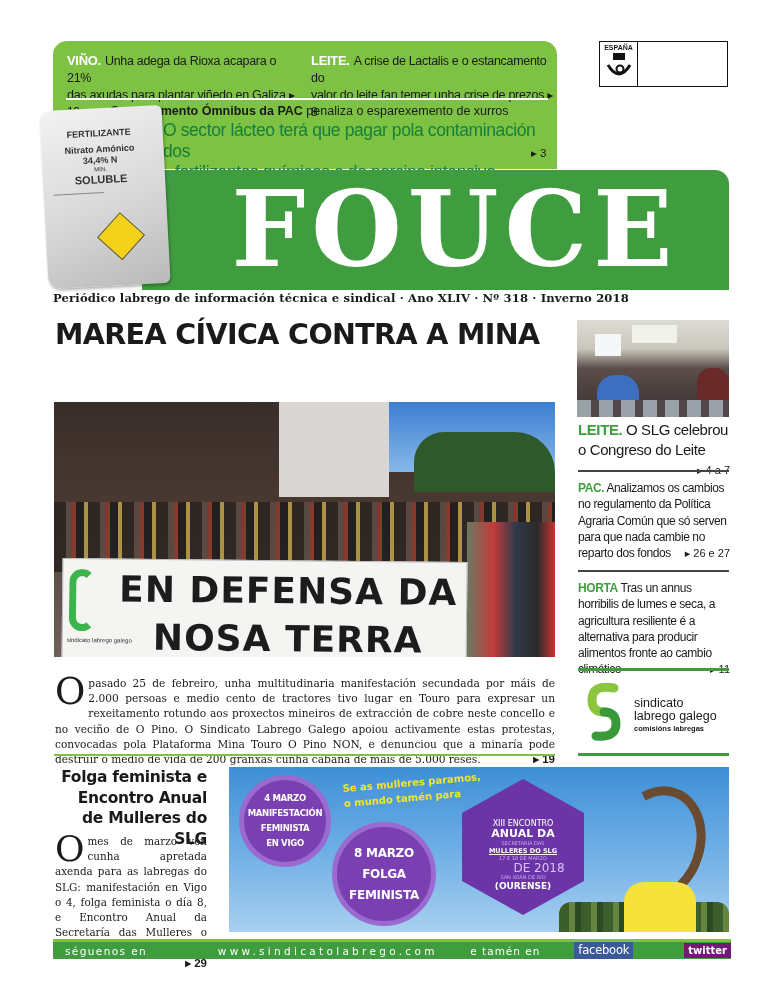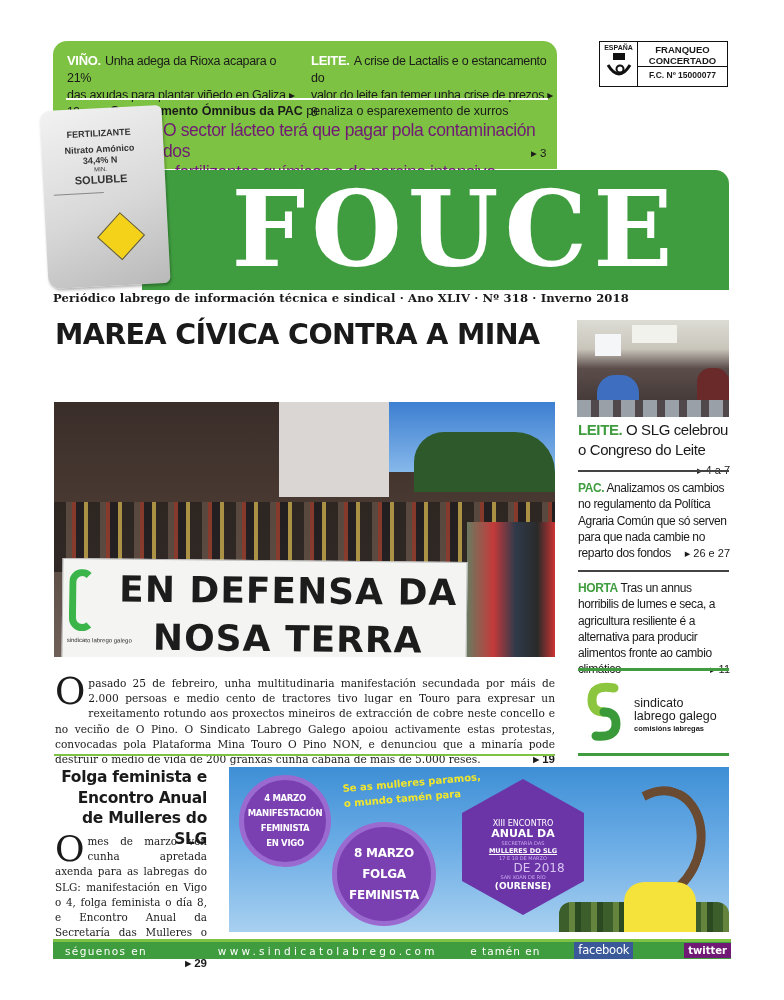--- a/index.html
+++ b/index.html
@@ -7,21 +7,21 @@
   .abs { position: absolute; }
 
   
   .teaser-box { left: 53px; top: 41px; width: 504px; height: 128px; background: #7dc242; border-radius: 14px 14px 0 0; }
   .teaser { top: 52px; font-family: "Liberation Sans", sans-serif; font-size: 12.5px; line-height: 17px; color: #1a1a1a; font-stretch: condensed; letter-spacing: -0.3px; }
   .teaser .kicker { color: #ffffff; font-weight: bold; font-size: 13px; margin-right: 4px; }
   .teaser .ref { font-size: 12px; }
   .teaser-rule { left: 66px; top: 98px; width: 482px; height: 2px; background: #ffffff; }
   .pac-line { left: 110px; top: 104px; font-size: 12.5px; color: #1a1a1a; }
   .pac-line b { font-weight: bold; }
-  .pac-head { left: 163px; top: 120px; width: 386px; font-size: 17.5px; line-height: 21px; color: #701a75; letter-spacing: -0.4px; }
+  .pac-head { left: 163px; top: 120px; width: 386px; font-size: 17.5px; line-height: 21px; color: #15803d; letter-spacing: -0.4px; }
   .pac-ref { left: 531px; top: 146px; font-size: 11.5px; color: #1a1a1a; }
 
   
   .postage { left: 599px; top: 41px; width: 129px; height: 46px; border: 1.5px solid #111; display: flex; }
   .postage .left { width: 38px; border-right: 1.5px solid #111; font-size: 7px; font-weight: bold; text-align: center; padding-top: 2px; }
   .postage .right { flex: 1; display: flex; flex-direction: column; }
   .postage .top { flex: 1.3; border-bottom: 1.5px solid #111; font-size: 9.5px; font-weight: bold; text-align: center; line-height: 11px; padding-top: 2px; }
   .postage .bot { flex: 1; font-size: 8.5px; font-weight: bold; text-align: center; padding-top: 3px; }
 
   
@@ -137,27 +137,20 @@
 
 <div class="abs postage">
   <div class="left">
     <div>ESPAÑA</div>
     <svg width="30" height="30" viewBox="0 0 30 30">
       <rect x="9" y="2" width="12" height="7" fill="#111"></rect>
       <path d="M4 14 Q15 32 26 14" stroke="#111" stroke-width="3" fill="none"></path>
       <circle cx="16" cy="18" r="3.5" stroke="#111" stroke-width="2" fill="none"></circle>
     </svg>
   </div>
-  <div class="right">
-    <div class="top">
-      <div>FRANQUEO</div>
-      <div>CONCERTADO</div>
-    </div>
-    <div class="bot">F.C. Nº 15000077</div>
-  </div>
 </div>
 
 <div class="abs masthead"></div>
 <div class="abs masthead-title">FOUCE</div>
 
 <div class="abs bag">
   <div class="bag-text" style="top:20px; font-size:9px; font-weight:bold;">FERTILIZANTE</div>
   <div class="bag-text" style="top:36px; font-size:9px; font-weight:bold;">Nitrato Amónico</div>
   <div class="bag-text" style="top:47px; font-size:9px; font-weight:bold;">34,4% N</div>
   <div class="bag-text" style="top:58px; font-size:6px;">MIN.</div>

